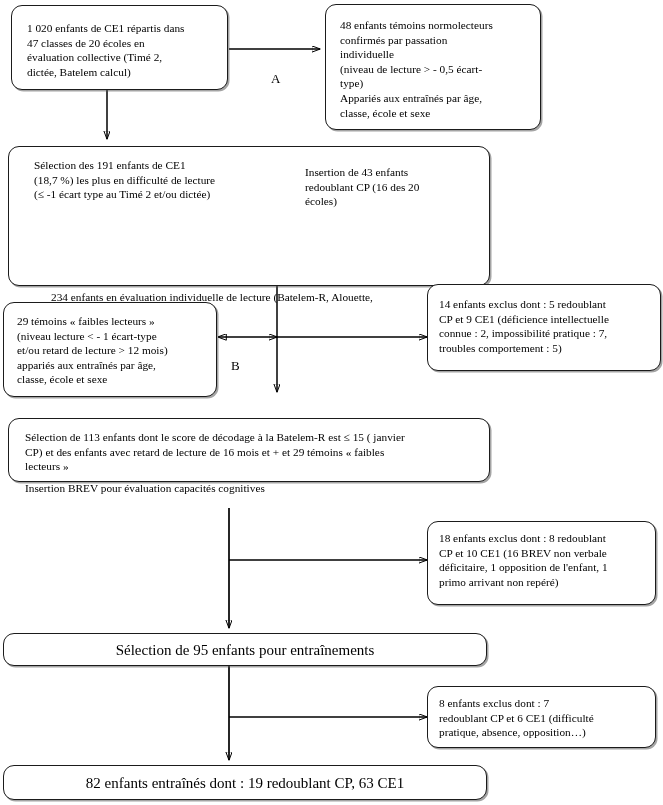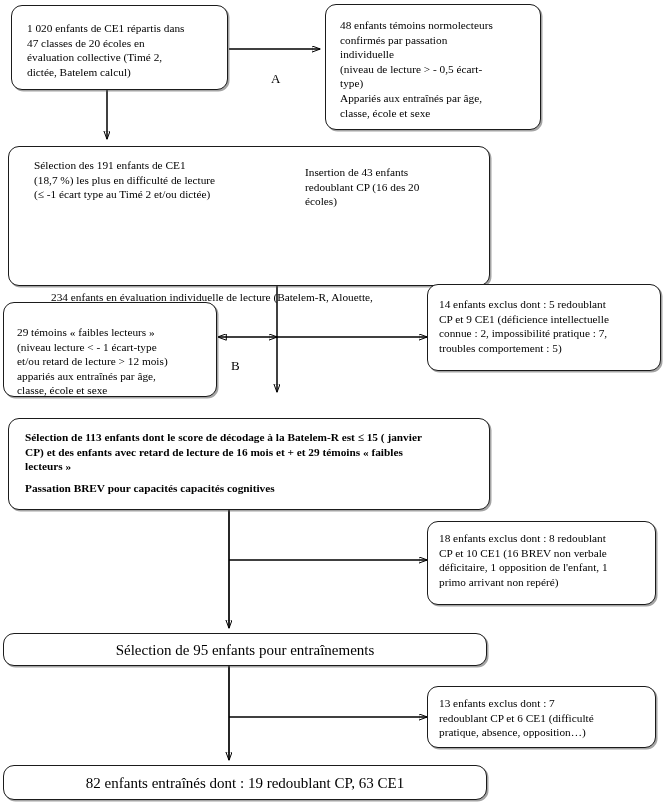--- a/index.html
+++ b/index.html
@@ -132,56 +132,56 @@
 (18,7 %) les plus en difficulté de lecture
 (≤ -1 écart type au Timé 2 et/ou dictée)</div>
     <div class="col-wrap" style="left:296px; top:18px; width:175px;">Insertion de 43 enfants
 redoublant CP (16 des 20
 écoles)</div>
     <div class="col-wrap" style="left:42px; top:99px; width:430px;margin-top:44px;">234 enfants en évaluation individuelle de lecture (Batelem-R, Alouette,
 Compréhension du texte « Pacha »)</div>
   </div>
 
   <div class="node" style="left:3px; top:302px; width:214px; height:95px;">
-    <div class="txt pad" style="left:13px; top:11px; right:6px;margin-top:11px;">29 témoins « faibles lecteurs »
+    <div class="txt pad" style="left:13px; top:11px; right:6px;">29 témoins « faibles lecteurs »
 (niveau lecture &lt; - 1 écart-type
 et/ou retard de lecture &gt; 12 mois)
 appariés aux entraînés par âge,
 classe, école et sexe</div>
   </div>
 
   <div class="label" style="left:231px; top:359px;">B</div>
 
   <div class="node" style="left:427px; top:284px; width:234px; height:87px;">
     <div class="txt pad" style="left:11px; top:12px; right:5px;">14 enfants exclus dont : 5 redoublant
 CP et 9 CE1 (déficience intellectuelle
 connue : 2, impossibilité pratique : 7,
 troubles comportement : 5)</div>
   </div>
 
-  <div class="node" style="left:8px; top:418px; width:482px; height:92px;font-weight:bold;">
+  <div class="node" style="left:8px; top:418px; width:482px; height:64px;">
     <div class="col-wrap" style="left:16px; top:11px; width:460px;">Sélection de 113 enfants dont le score de décodage à la Batelem-R est ≤ 15 ( janvier
 CP) et des enfants avec retard de lecture de 16 mois et + et 29 témoins « faibles
 lecteurs »</div>
-    <div class="col-wrap" style="left:16px; top:62px; width:460px;">Passation BREV pour capacités capacités cognitives</div>
+    <div class="col-wrap" style="left:16px; top:62px; width:460px;">Insertion BREV pour évaluation capacités cognitives</div>
   </div>
 
   <div class="node" style="left:427px; top:521px; width:229px; height:84px;">
     <div class="txt pad" style="left:11px; top:9px; right:5px;">18 enfants exclus dont : 8 redoublant
 CP et 10 CE1 (16 BREV non verbale
 déficitaire, 1 opposition de l'enfant, 1
 primo arrivant non repéré)</div>
   </div>
 
   <div class="node" style="left:3px; top:633px; width:484px; height:33px;">
     <div class="center-line" style="position:absolute; left:0; top:9px;">Sélection de 95 enfants pour entraînements</div>
   </div>
 
   <div class="node" style="left:427px; top:686px; width:229px; height:62px;">
-    <div class="txt pad" style="left:11px; top:9px; right:5px;">13  enfants exclus dont : 7
+    <div class="txt pad" style="left:11px; top:9px; right:5px;">8  enfants exclus dont : 7
 redoublant CP et 6 CE1 (difficulté
 pratique, absence, opposition…)</div>
   </div>
 
   <div class="node" style="left:3px; top:765px; width:484px; height:35px;">
     <div class="center-line" style="position:absolute; left:0; top:10px;">82 enfants entraînés dont : 19 redoublant CP, 63 CE1</div>
   </div>
 
 </div>
 

